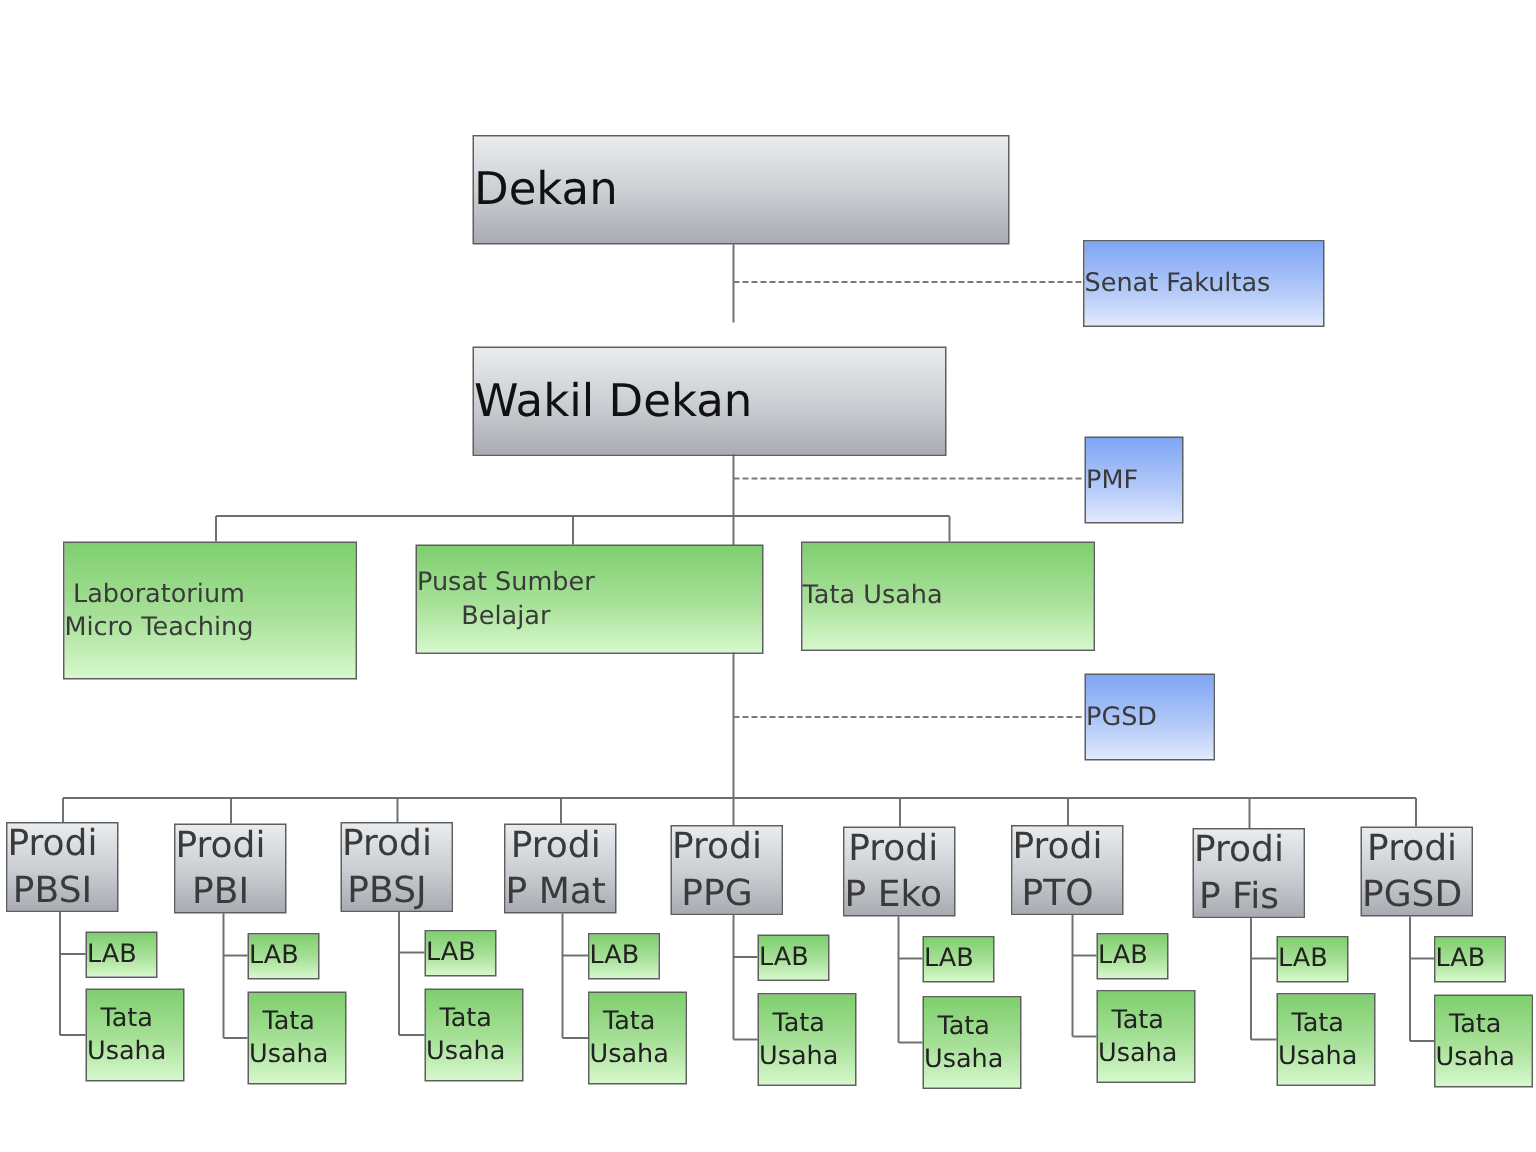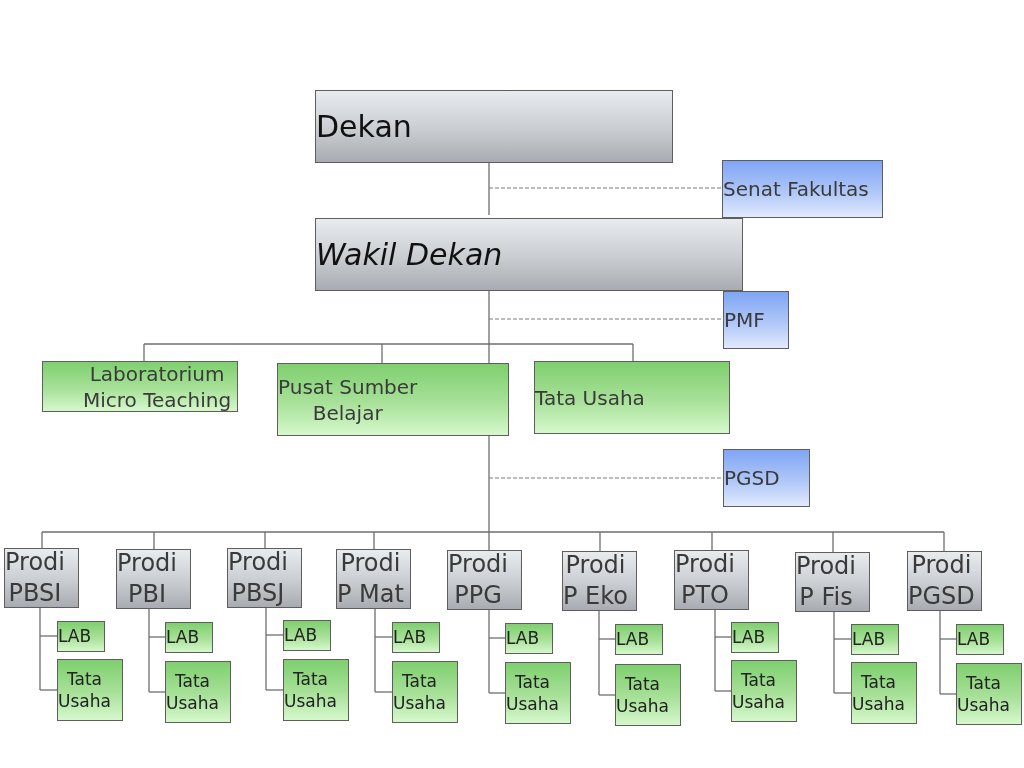--- a/index.html
+++ b/index.html
@@ -5,21 +5,21 @@
     html, body { margin:0; padding:0; background:#ffffff; }
     body { width:1024px; height:768px; position:relative; overflow:hidden;
       font-family:"DejaVu Sans", "Liberation Sans", sans-serif; color:#2b2b2b; }
     .box { position:absolute; box-sizing:border-box; border:1px solid #5e5e5e;
       display:flex; align-items:center; justify-content:flex-start; text-align:center;
       line-height:1.3; white-space:pre-line; }
     .gray { background:linear-gradient(to bottom, #e9ecef 0%, #c9ccd0 55%, #a8abb1 100%); }
     .green { background:linear-gradient(to bottom, #7fcf6f 0%, #a8e199 55%, #d6f8cc 100%); }
     .blue { background:linear-gradient(to bottom, #7fa5f5 0%, #b4caf8 60%, #e1eafd 100%); }
     .big { font-size:30px; color:#111; }
-    .mid { font-size:20px; color:#3a3a3a; }
+    .mid { font-size:17px; color:#3a3a3a; }
     .prodi { font-size:24px; color:#3a3a3a; }
     .small { font-size:17px; color:#222; }
     svg.lines { position:absolute; left:0; top:0; }
   </style>
 </head>
 <body>
 
 <svg class="lines" width="1024" height="768">
   <g stroke="#6e6e6e" stroke-width="1.3" fill="none">
 
@@ -74,35 +74,35 @@
       <line x1="834" y1="693" x2="851" y2="693"></line>
       <line x1="940" y1="611" x2="940" y2="694"></line>
       <line x1="940" y1="639" x2="956" y2="639"></line>
       <line x1="940" y1="694" x2="956" y2="694"></line>
     </g>
 </svg>
 
 <div class="box gray big" style="left:315px;top:90px;width:358px;height:73px;">
   <span>Dekan</span>
 </div>
-<div class="box gray big" style="left:315px;top:218px;width:428px;height:73px;font-style:italic;">
+<div class="box gray big" style="left:315px;top:231px;width:316px;height:73px;">
   <span>Wakil Dekan</span>
 </div>
 
 <div class="box blue mid" style="left:722px;top:160px;width:161px;height:58px;">
   <span>Senat Fakultas</span>
 </div>
 <div class="box blue mid" style="left:723px;top:291px;width:66px;height:58px;">
   <span>PMF</span>
 </div>
 <div class="box blue mid" style="left:723px;top:449px;width:87px;height:58px;">
   <span>PGSD</span>
 </div>
 
-<div class="box green mid" style="left:42px;top:361px;width:196px;height:51px;padding-left:40px;">
+<div class="box green mid" style="left:42px;top:361px;width:196px;height:92px;">
   <span>Laboratorium
 Micro Teaching</span>
 </div>
 <div class="box green mid" style="left:277px;top:363px;width:232px;height:73px;">
   <span>Pusat Sumber
 Belajar</span>
 </div>
 <div class="box green mid" style="left:534px;top:361px;width:196px;height:73px;">
   <span>Tata Usaha</span>
 </div>

